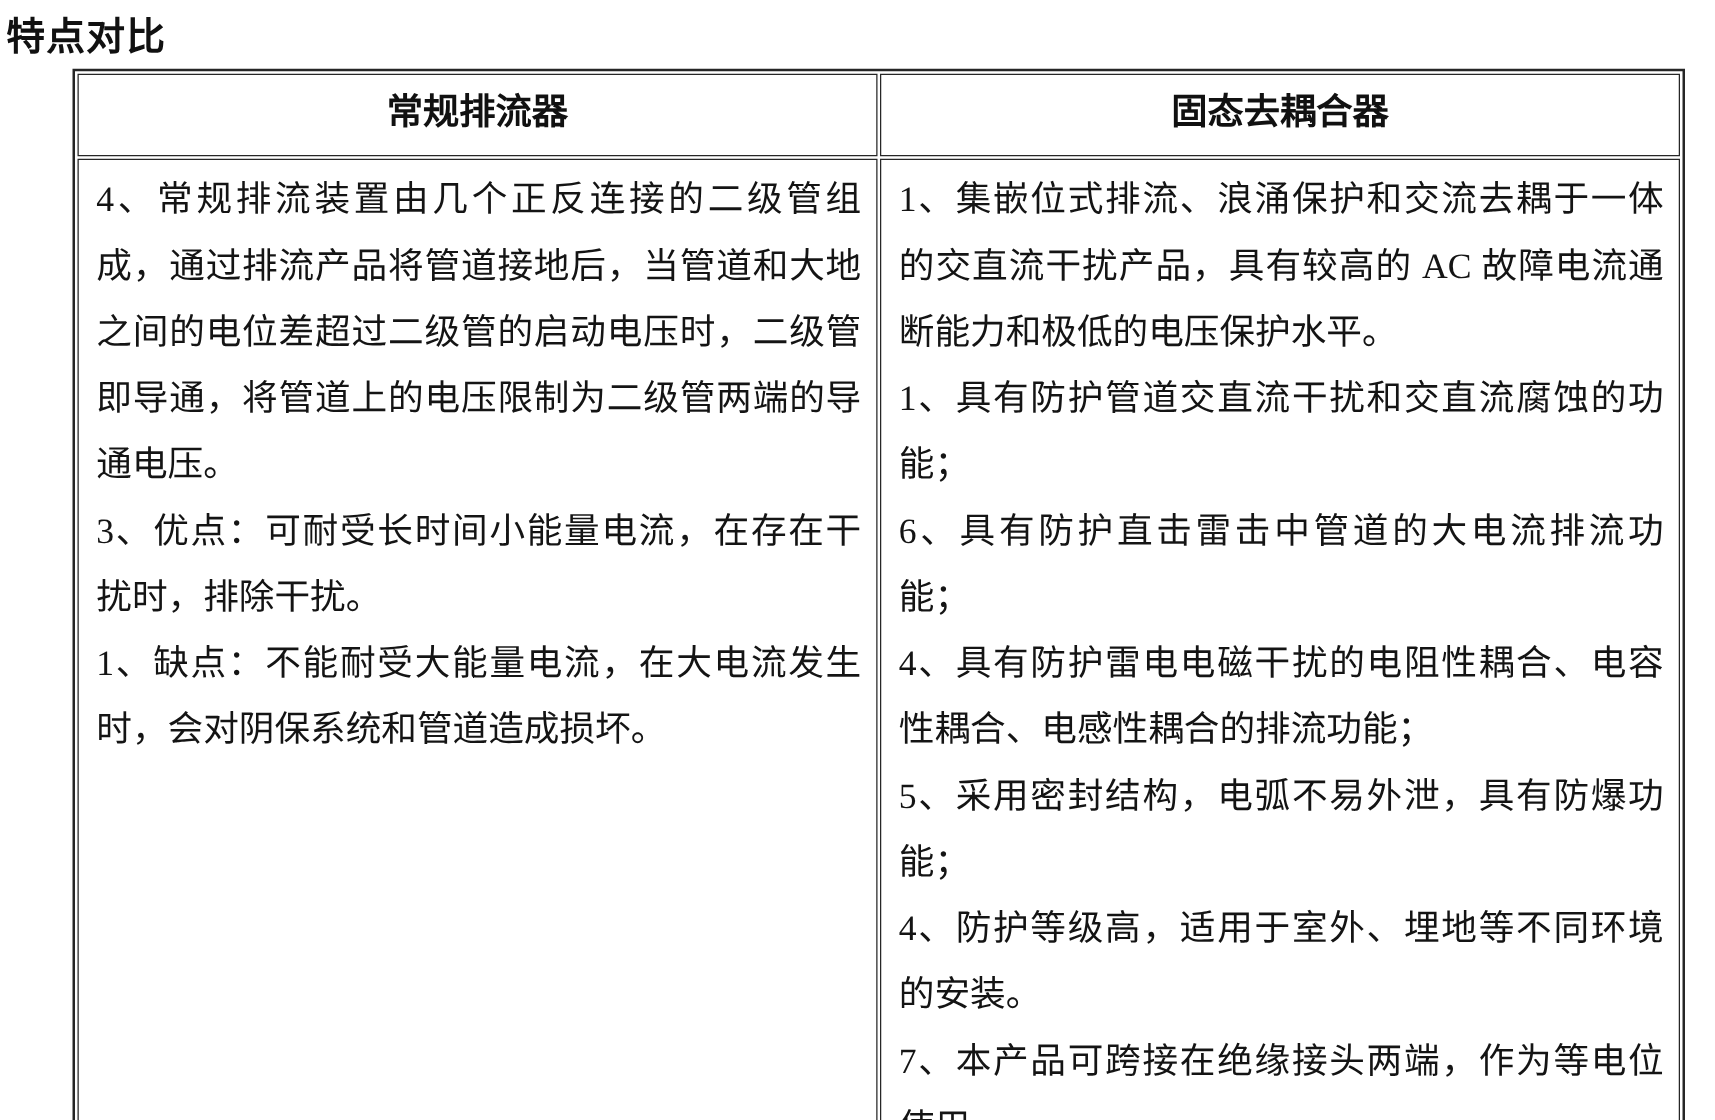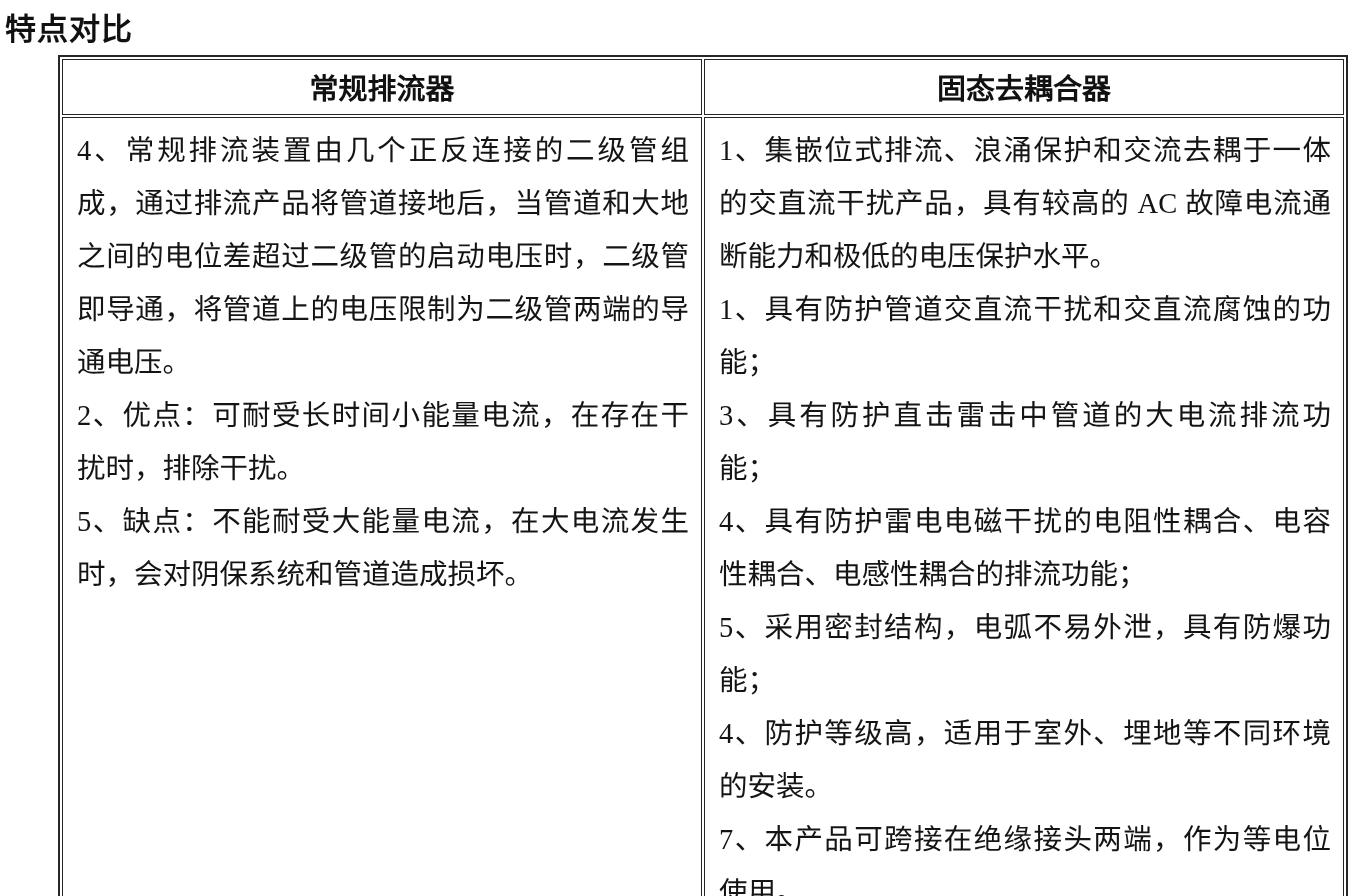--- a/index.html
+++ b/index.html
@@ -36,21 +36,21 @@
     border: 2px solid #262626;
     background: #ffffff;
     table-layout: fixed;
   }
   table.comparison th {
     width: 50%;
     border: 1.5px solid #262626;
     font-size: 29px;
     font-weight: 700;
     text-align: center;
-    padding: 5px 4px 7px 4px;
+    padding: 5px 4px 17px 4px;
     color: #111111;
   }
   table.comparison td {
     width: 50%;
     border: 1.5px solid #262626;
     vertical-align: top;
     padding: 6px 12px 10px 14px;
     height: 760px;
   }
   td p {
@@ -73,27 +73,27 @@
     <thead>
       <tr>
         <th>常规排流器</th>
         <th>固态去耦合器</th>
       </tr>
     </thead>
     <tbody>
       <tr>
         <td>
           <p>4、常规排流装置由几个正反连接的二级管组成，通过排流产品将管道接地后，当管道和大地之间的电位差超过二级管的启动电压时，二级管即导通，将管道上的电压限制为二级管两端的导通电压。</p>
-          <p>2、优点：可耐受长时间小能量电流，在存在干扰时，排除干扰。</p>
-          <p>5、缺点：不能耐受大能量电流，在大电流发生时，会对阴保系统和管道造成损坏。</p>
+          <p>3、优点：可耐受长时间小能量电流，在存在干扰时，排除干扰。</p>
+          <p>1、缺点：不能耐受大能量电流，在大电流发生时，会对阴保系统和管道造成损坏。</p>
         </td>
         <td>
           <p>1、集嵌位式排流、浪涌保护和交流去耦于一体的交直流干扰产品，具有较高的 AC 故障电流通断能力和极低的电压保护水平。</p>
           <p>1、具有防护管道交直流干扰和交直流腐蚀的功能；</p>
-          <p>3、具有防护直击雷击中管道的大电流排流功能；</p>
+          <p>6、具有防护直击雷击中管道的大电流排流功能；</p>
           <p>4、具有防护雷电电磁干扰的电阻性耦合、电容性耦合、电感性耦合的排流功能；</p>
           <p>5、采用密封结构，电弧不易外泄，具有防爆功能；</p>
           <p>4、防护等级高，适用于室外、埋地等不同环境的安装。</p>
           <p>7、本产品可跨接在绝缘接头两端，作为等电位使用。</p>
         </td>
       </tr>
     </tbody>
   </table>
 
 </div>

